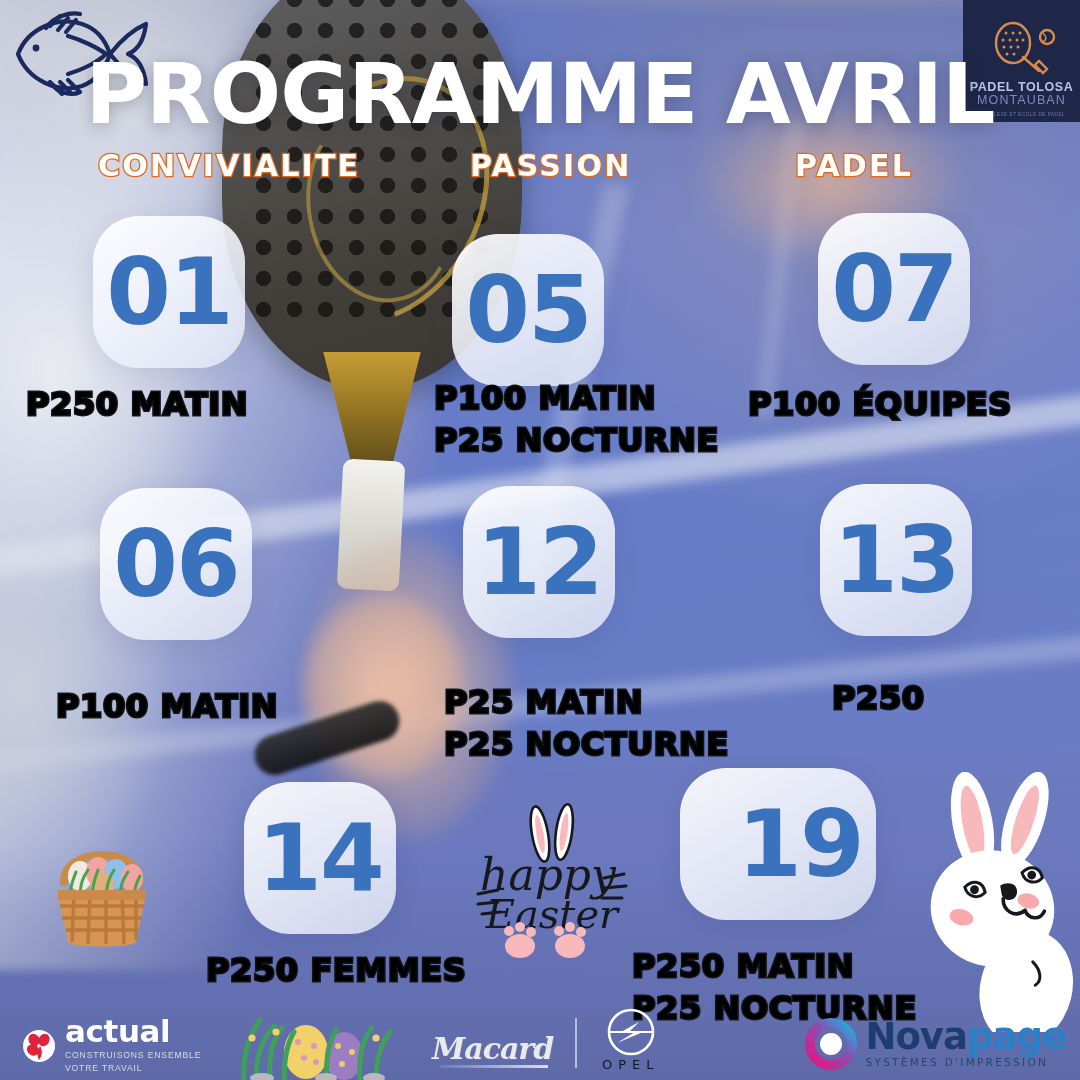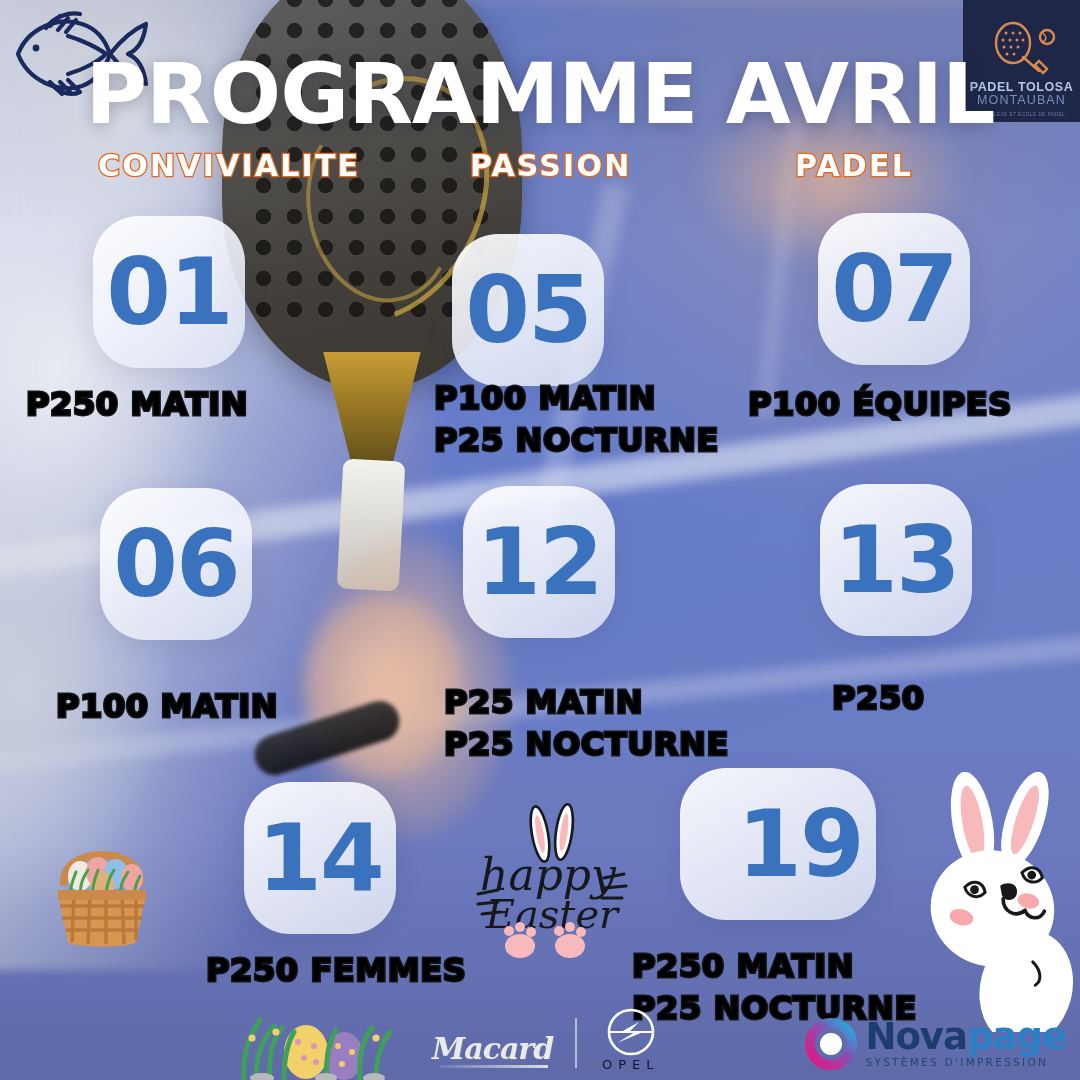--- a/index.html
+++ b/index.html
@@ -482,20 +482,36 @@
       </g>
       <g fill="#b9b9bd">
         <ellipse cx="36" cy="80" rx="12" ry="5"></ellipse>
         <ellipse cx="100" cy="80" rx="11" ry="5"></ellipse>
         <ellipse cx="148" cy="80" rx="11" ry="5"></ellipse>
       </g>
     </svg>
 
     <div class="sponsors">
 
+      <div class="sp sp-actual">
+        <svg class="clover" viewBox="0 0 34 34">
+          <circle cx="17" cy="17" r="16" fill="#ffffff"></circle>
+          <g fill="#e0243c">
+            <ellipse cx="12" cy="11" rx="5.4" ry="6.4" transform="rotate(-28 12 11)"></ellipse>
+            <ellipse cx="22" cy="11" rx="5.4" ry="6.4" transform="rotate(28 22 11)"></ellipse>
+            <ellipse cx="11" cy="21" rx="5.4" ry="6.4" transform="rotate(-62 11 21)"></ellipse>
+            <path d="M18 17 C21 22,20 27,17 31 C15 27,15 22,18 17z"></path>
+          </g>
+        </svg>
+        <div class="txt">
+          <div class="name">actual</div>
+          <div class="tag">CONSTRUISONS ENSEMBLE</div>
+          <div class="tag">VOTRE TRAVAIL</div>
+        </div>
+      </div>
 
       <div class="sp sp-macard">
         <div class="mc">Macard</div>
         <div class="underline"></div>
       </div>
 
       <div class="divider"></div>
 
       <div class="sp sp-opel">
         <svg class="mark" viewBox="0 0 52 52">

